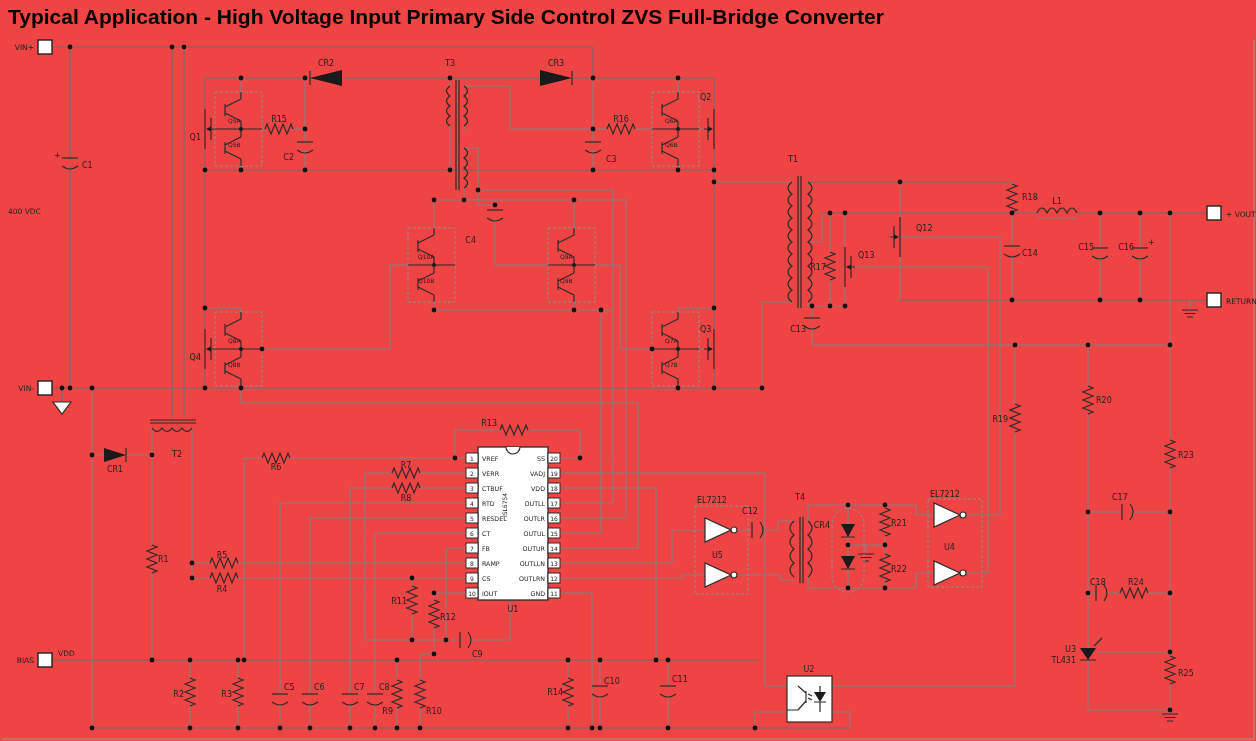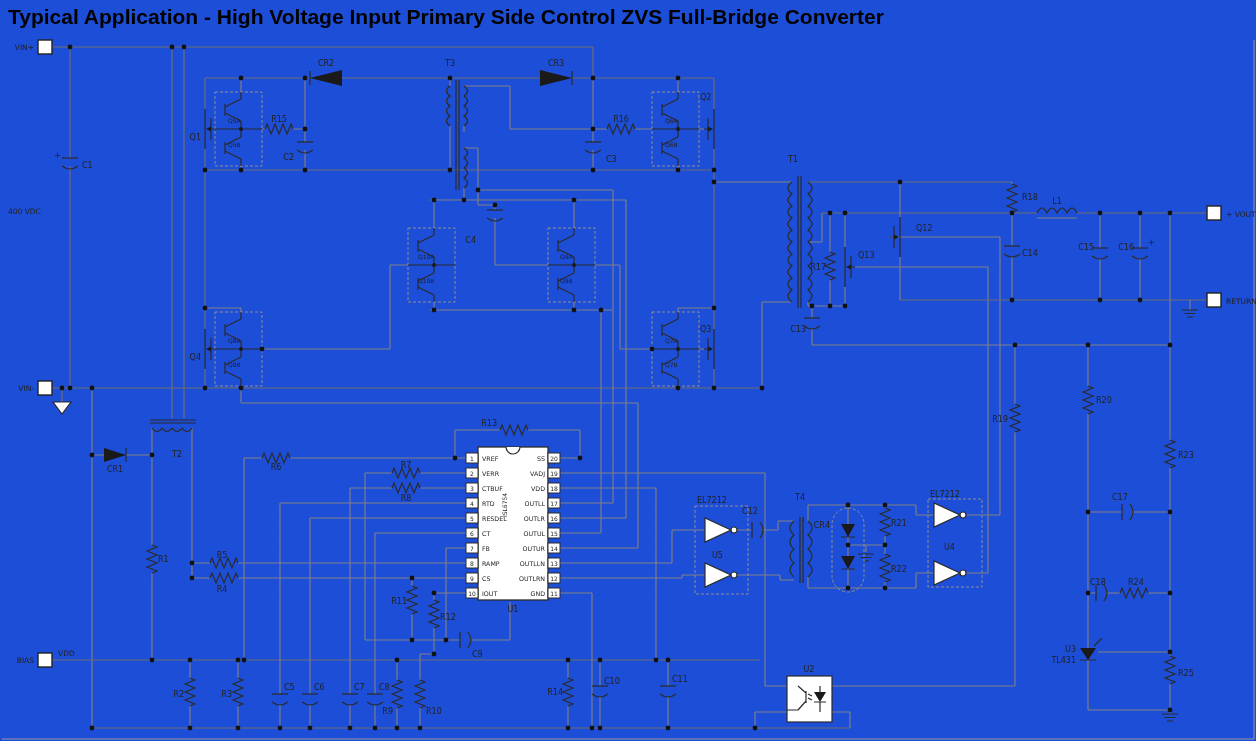--- a/index.html
+++ b/index.html
@@ -1,16 +1,16 @@
 <!DOCTYPE html>
 <html><head>
 <meta charset="utf-8">
 <style>
   html,body{margin:0;padding:0;background:#fff;}
-  #page{position:relative;width:1256px;height:741px;background:#1d4ed8;overflow:hidden;}
+  #page{position:relative;width:1256px;height:741px;background:#ef4444;overflow:hidden;}
   svg{display:block;}
   .wire{stroke:#828282;stroke-width:1.1;fill:none;}
   .rail{stroke:#6e6e6e;stroke-width:1.2;fill:none;}
   .sym{stroke:#2b2b2b;stroke-width:1.2;fill:none;stroke-linecap:butt;}
   .symf{fill:#1a1a1a;stroke:none;}
   .symw{stroke:#2b2b2b;stroke-width:1.2;fill:#fff;}
   .dashbox{fill:none;stroke:#8f8f8f;stroke-width:1;stroke-dasharray:3,2;}
   .icbox{fill:#fff;stroke:#2b2b2b;stroke-width:1.3;}
   .pinsq{fill:#fff;stroke:#2b2b2b;stroke-width:1;}
   .termBox{fill:#fff;stroke:#222;stroke-width:1.4;}

